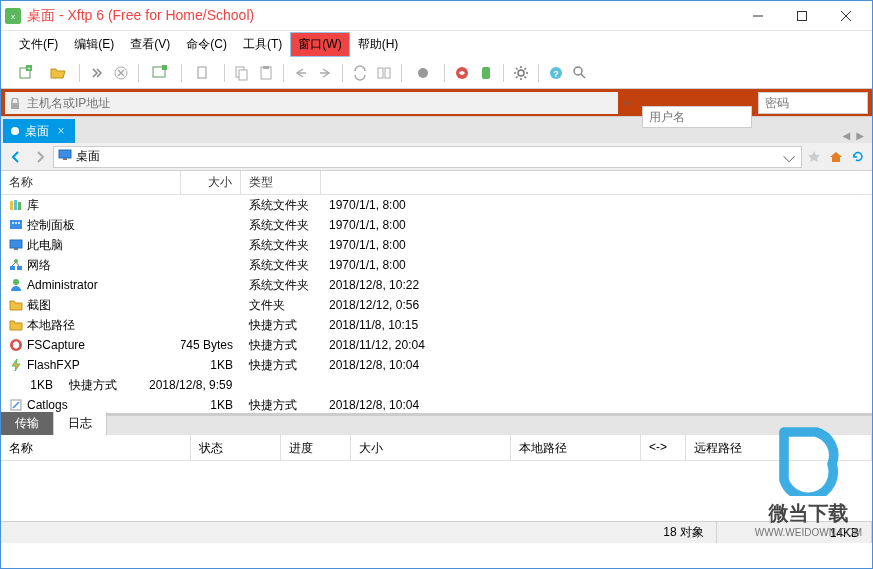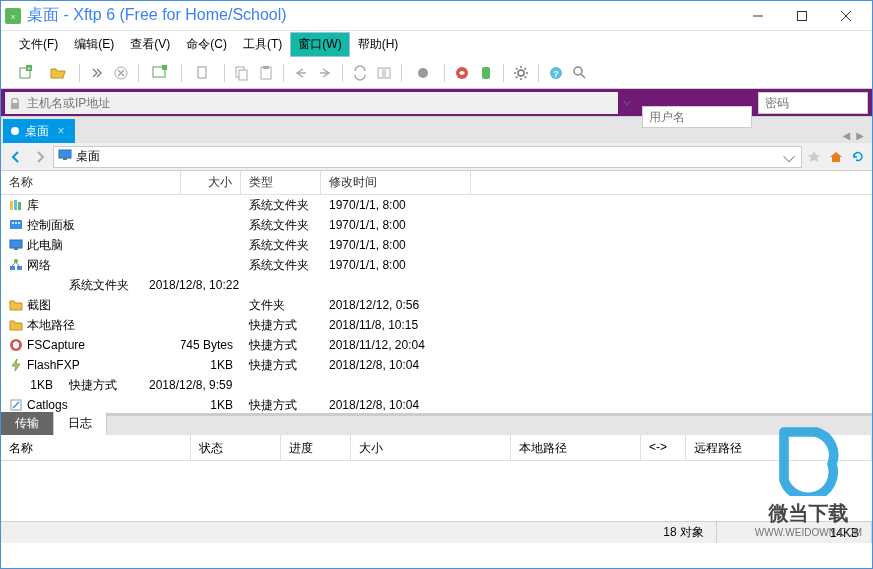--- a/index.html
+++ b/index.html
@@ -1,38 +1,38 @@
 <!DOCTYPE html>
 <html><head>
 <meta charset="utf-8">
 <style>
 * { margin: 0; padding: 0; box-sizing: border-box; font-family: "Microsoft YaHei", "Segoe UI", sans-serif; }
 body { background: #fff; width: 873px; height: 569px; overflow: hidden; border: 1px solid #4a90d9; position: relative; }
 
 
 .titlebar { height: 30px; background: #fff; display: flex; align-items: center; padding: 0 4px; border-bottom: 1px solid #e5e5e5; }
 .titlebar .app-icon { width: 16px; height: 16px; background: #5cb85c; border-radius: 2px; margin-right: 6px; display:flex; align-items:center; justify-content:center; color:#fff; font-size:10px; }
-.titlebar .title { font-size: 16px; color: #3b82f6; flex: 1; }
+.titlebar .title { font-size: 14px; color: #ef4444; flex: 1; }
 .titlebar .win-btn { width: 44px; height: 30px; display: flex; align-items: center; justify-content: center; color: #333; cursor: pointer; }
 .titlebar svg { width: 10px; height: 10px; }
 
 
 .menubar { height: 26px; background: #fff; display: flex; align-items: center; padding: 0 10px; font-size: 12px; }
 .menubar .menu-item { padding: 4px 8px; cursor: pointer; }
-.menubar .menu-item.active { background: #14b8a6; border: 1px solid #99c2e8; padding: 3px 7px; }
+.menubar .menu-item.active { background: #ef4444; border: 1px solid #99c2e8; padding: 3px 7px; }
 
 
 .toolbar { height: 32px; background: #fff; display: flex; align-items: center; padding: 0 10px; gap: 2px; border-bottom: 1px solid #d0d0d0; }
 .toolbar .tb-btn { width: 22px; height: 22px; display: flex; align-items: center; justify-content: center; cursor: pointer; border-radius: 2px; }
 .toolbar .tb-btn.wide { width: 30px; }
 .toolbar .sep { width: 1px; height: 18px; background: #d0d0d0; margin: 0 4px; }
 .toolbar svg { width: 16px; height: 16px; }
 
 
-.addressbar { height: 28px; background: #701a75; display: flex; align-items: center; padding: 0 4px; gap: 6px; border-bottom: 1px solid #d0d0d0; }
+.addressbar { height: 28px; background: #c2410c; display: flex; align-items: center; padding: 0 4px; gap: 6px; border-bottom: 1px solid #d0d0d0; }
 .addressbar input { height: 22px; border: 1px solid #ccc; padding: 0 6px; font-size: 12px; background: #fff; }
 .addressbar .host-input { flex: 1; background: #f0f0f0; border: none; padding-left: 22px; }
 .addressbar .lock-wrap { position: relative; flex: 1; display: flex; }
 .addressbar .lock-icon { position: absolute; left: 4px; top: 4px; color: #888; }
 .addressbar .user-input { width: 110px; margin-top: 28px; }
 .addressbar .pass-input { width: 110px; }
 .addressbar .dd-btn { width: 18px; height: 22px; display:flex; align-items:center; justify-content:center; cursor:pointer; }
 
 
 .session-tabs { height: 26px; background: #e5e5e5; display: flex; align-items: flex-end; padding: 0 2px; }
@@ -313,21 +313,20 @@
         </svg>
       </div>
   </div>
 </div>
 
 <div class="filelist">
   <div class="header">
     <div class="col col-name">名称</div>
     <div class="col col-size">大小</div>
     <div class="col col-type">类型</div>
-    <div class="col col-date">修改时间</div>
   </div>
   <div class="rows" id="file-rows">
       <div class="row">
         <div class="cell col-name">
           <span class="icon">
             <svg width="14" height="14" viewBox="0 0 14 14">
               <rect x="1" y="3" width="3" height="9" fill="#f0c040"></rect>
               <rect x="5" y="2" width="3" height="10" fill="#5bc0de"></rect>
               <rect x="9" y="4" width="3" height="8" fill="#5cb85c"></rect>
             </svg>
@@ -379,20 +378,29 @@
               <circle cx="7" cy="3" r="2" fill="#5cb85c"></circle>
             </svg>
           </span>
           <span>网络</span>
         </div>
         <div class="cell col-size"></div>
         <div class="cell col-type">系统文件夹</div>
         <div class="cell col-date">1970/1/1, 8:00</div>
       </div>
       <div class="row">
+        <div class="cell col-name">
+          <span class="icon">
+            <svg width="14" height="14" viewBox="0 0 14 14">
+              <circle cx="7" cy="4" r="3" fill="#5cb85c"></circle>
+              <path d="M2 13 A5 5 0 0 1 12 13 Z" fill="#3a8ee6"></path>
+            </svg>
+          </span>
+          <span>Administrator</span>
+        </div>
         <div class="cell col-size"></div>
         <div class="cell col-type">系统文件夹</div>
         <div class="cell col-date">2018/12/8, 10:22</div>
       </div>
       <div class="row">
         <div class="cell col-name">
           <span class="icon">
             <svg width="14" height="14" viewBox="0 0 14 14">
               <path d="M1 3 L5 3 L6 5 L13 5 L13 12 L1 12 Z" fill="#f0c040" stroke="#c09020"></path>
             </svg>

